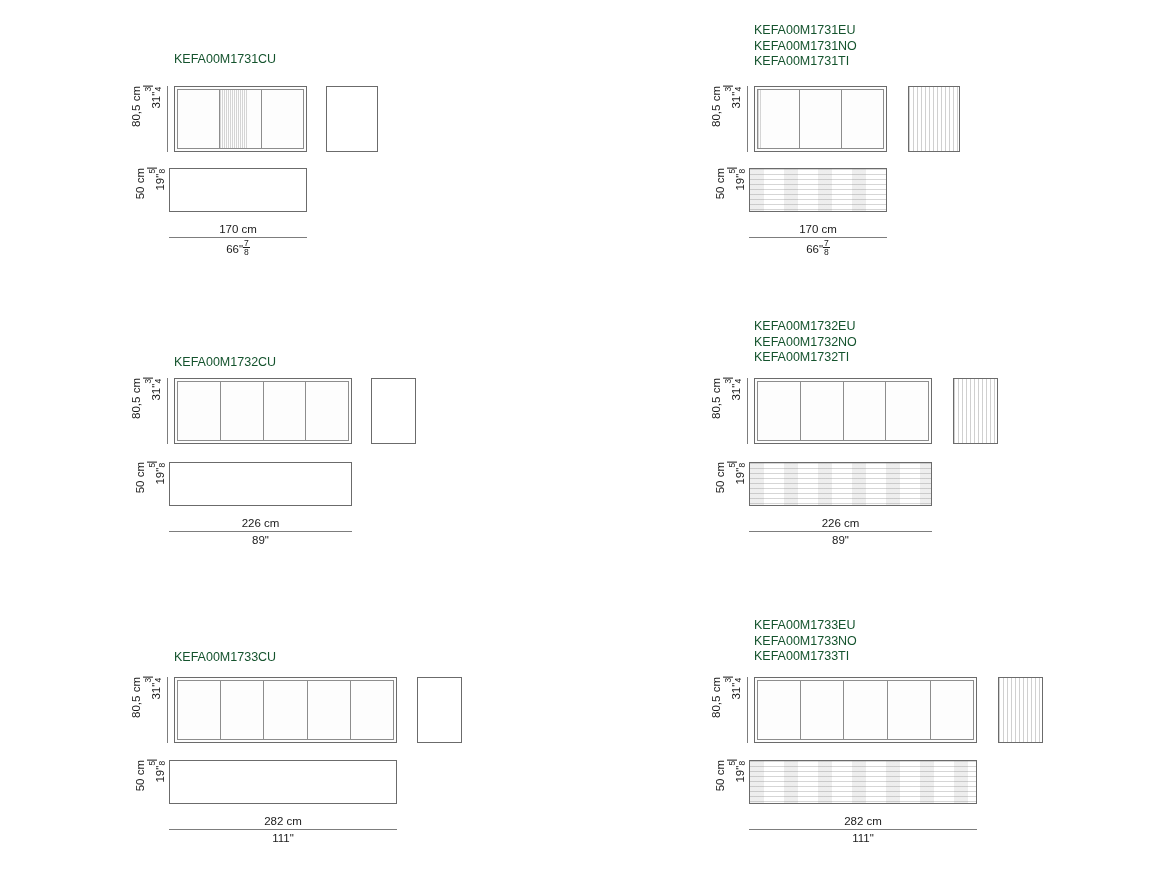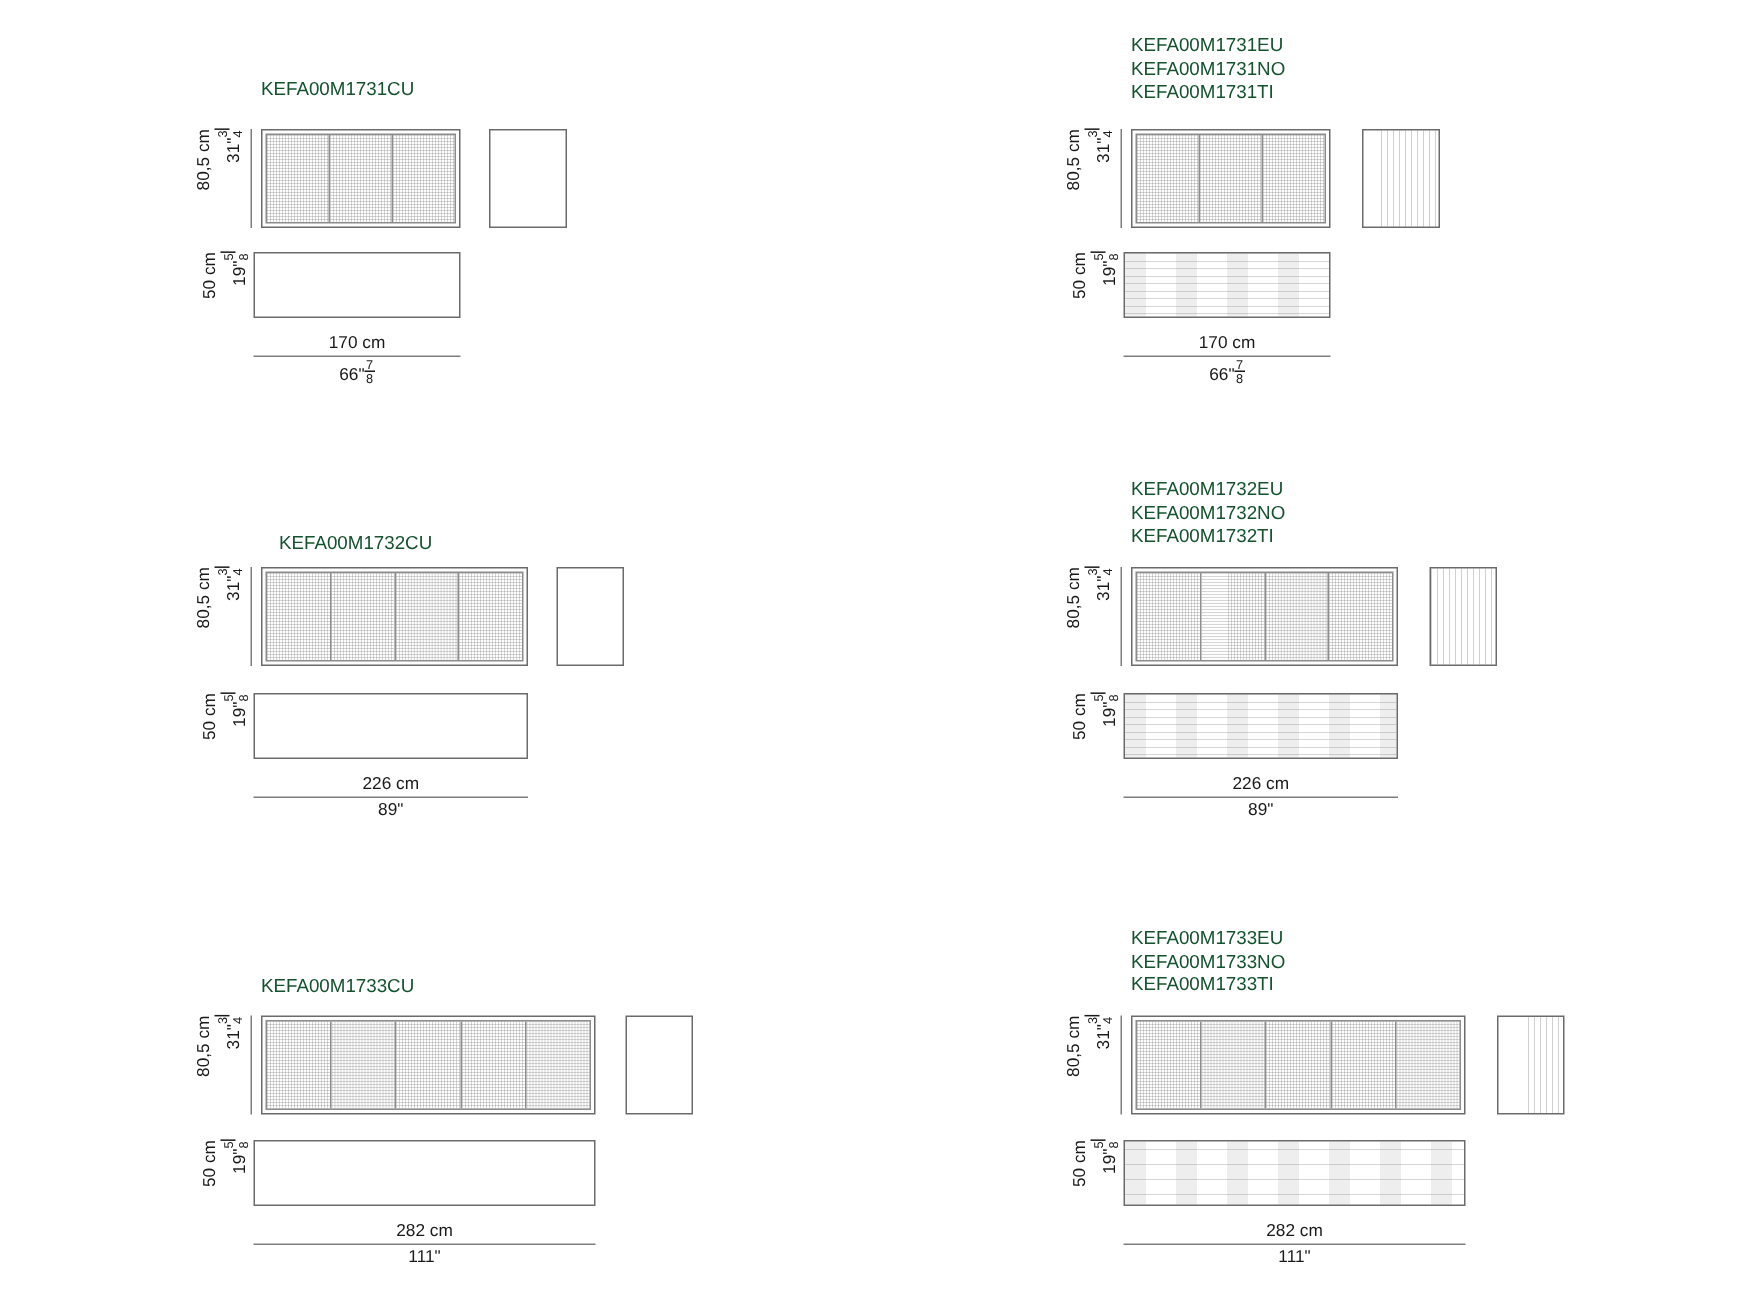--- a/index.html
+++ b/index.html
@@ -167,21 +167,21 @@
     <div class="top wood" style="left:749px;top:168px;width:138px;height:44px;"></div>
 
     <div class="hdim" style="left:749px;top:222px;width:138px;">
       <div class="htext">170 cm</div>
       <div class="hrule"></div>
       <div class="htext2"><span>66"</span><span class="frac"><span class="num">7</span><span class="den">8</span></span></div>
     </div>
   </div>
 
   <div class="block">
-    <div class="codes" style="left:186px;top:355px;">KEFA00M1732CU</div>
+    <div class="codes" style="left:174px;top:355px;">KEFA00M1732CU</div>
 
     <div class="vdim" style="left:130px;top:378px;height:66px;">
       <div class="vtext">80,5 cm</div>
       <div class="vtext second"><span>31"</span><span class="frac"><span class="num">3</span><span class="den">4</span></span></div>
       <div class="vrule" style="height:66px;"></div>
     </div>
 
     <div class="front" style="left:174px;top:378px;width:178px;height:66px;">
       <div class="inner">
         <div class="panel"></div>

